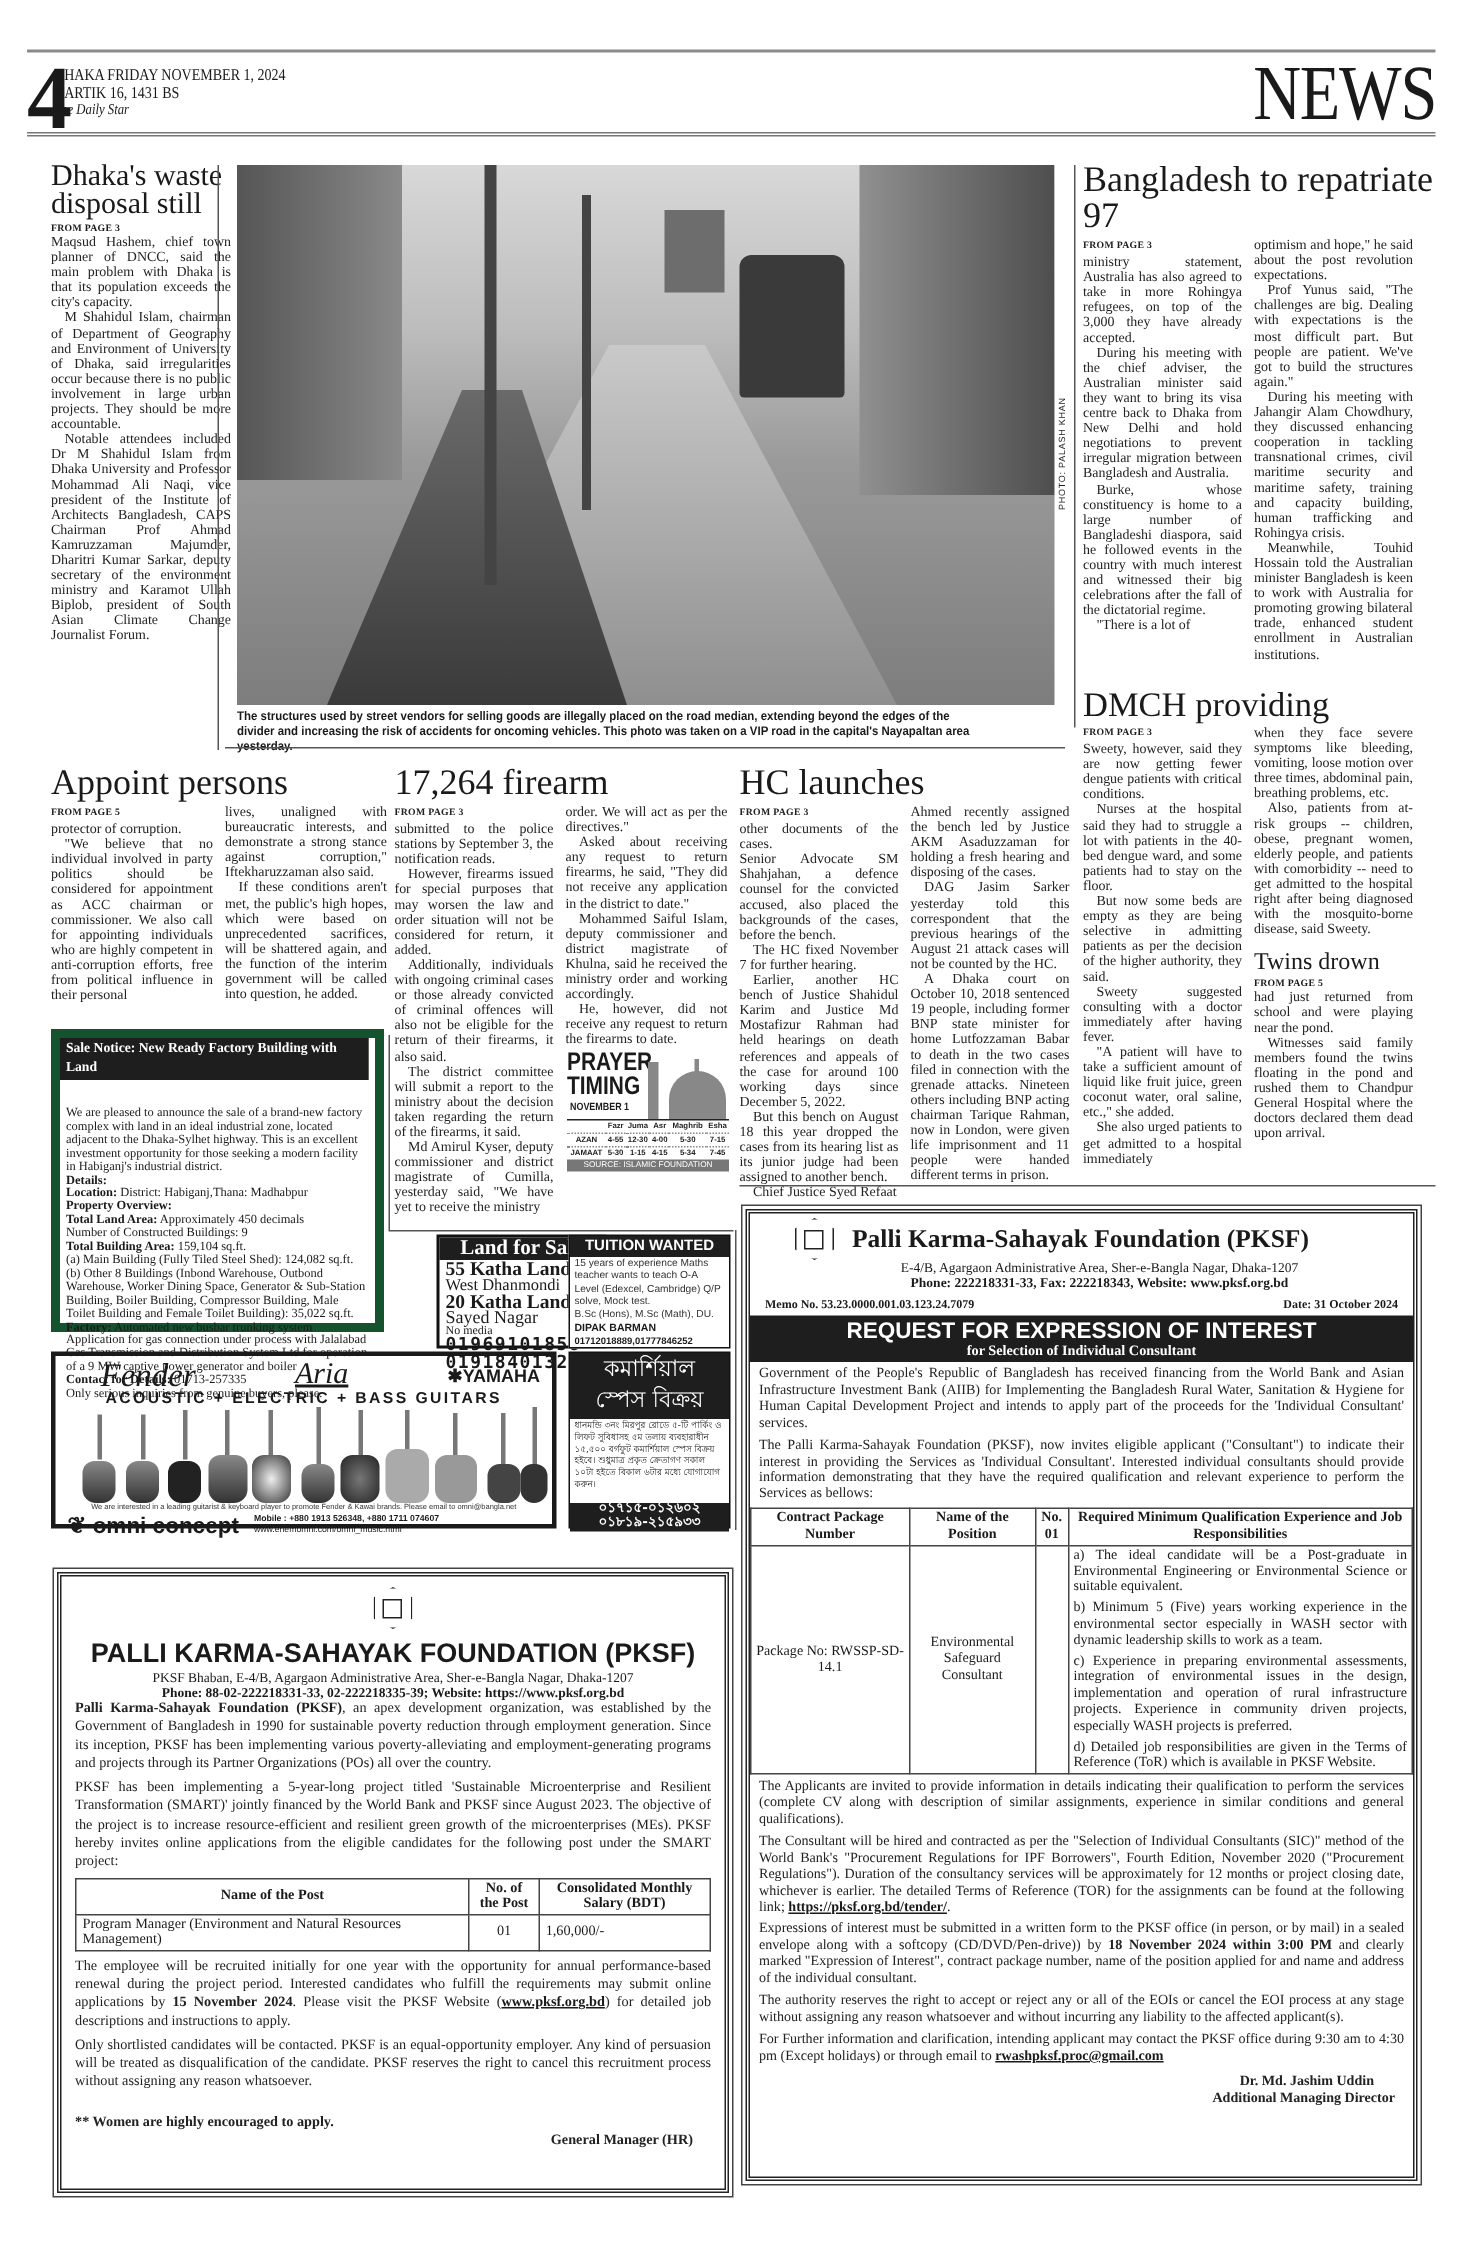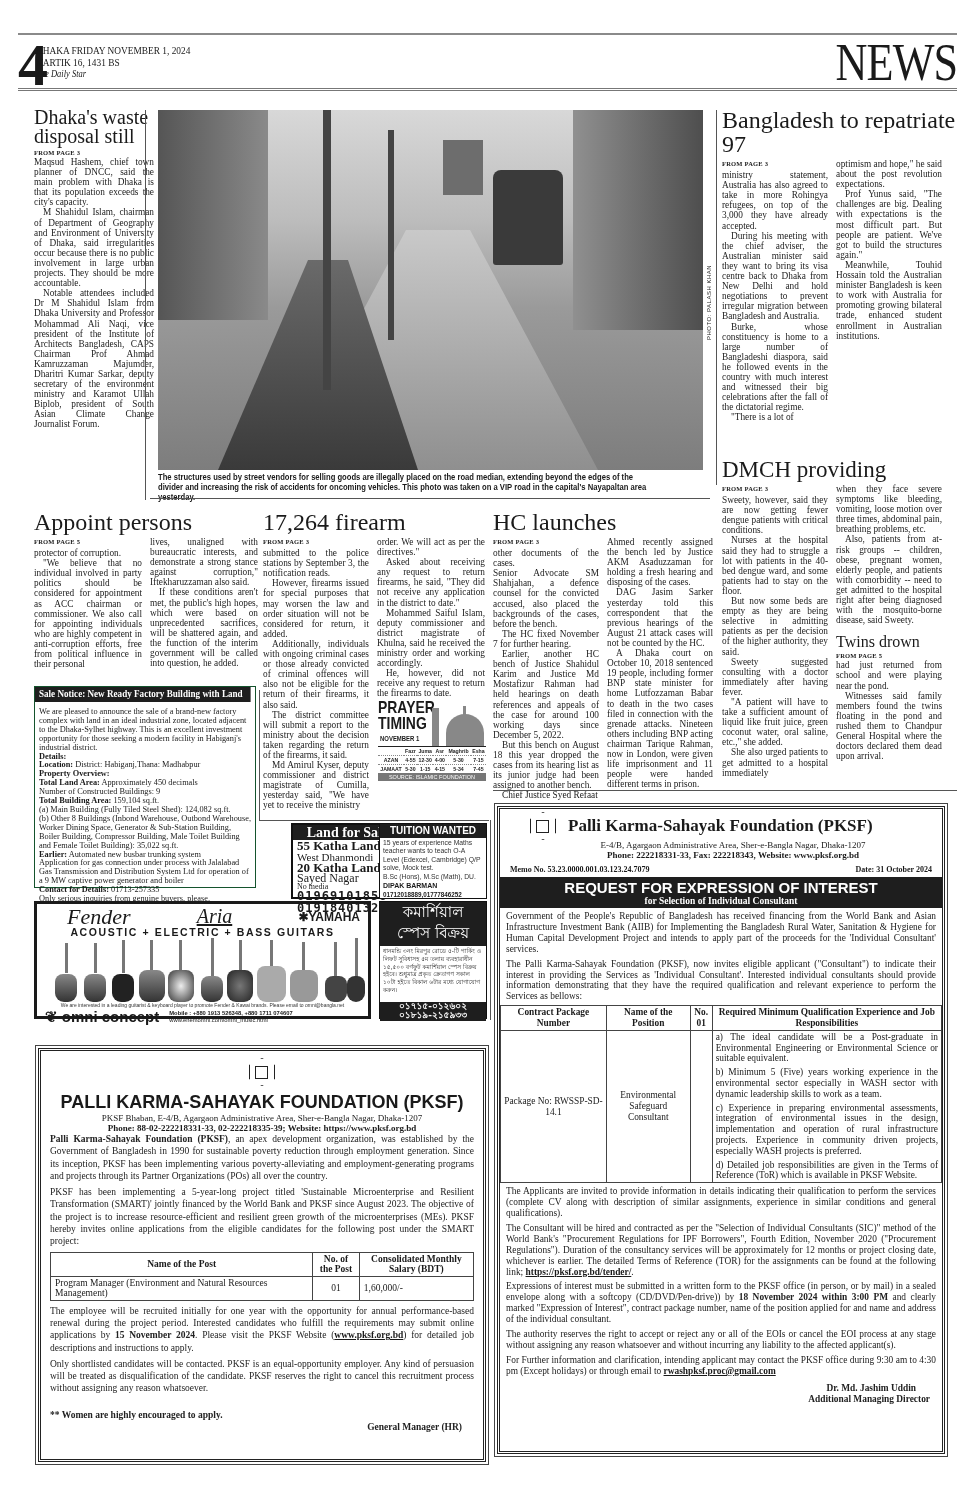--- a/index.html
+++ b/index.html
@@ -21,24 +21,24 @@
 .photo .road{position:absolute;left:120px;top:120px;width:320px;height:240px;background:linear-gradient(180deg,#c9c9c9,#8f8f8f);clip-path:polygon(40% 0,60% 0,100% 100%,0 100%)}
 .photo .median{position:absolute;left:60px;top:150px;width:200px;height:210px;background:linear-gradient(180deg,#6a6a6a,#3a3a3a);clip-path:polygon(45% 0,65% 0,100% 100%,0 100%)}
 .photo .tree{position:absolute;width:8px;background:#444}
 .photo .bldgL{position:absolute;left:0;top:0;width:110px;height:210px;background:linear-gradient(90deg,#555,#8a8a8a)}
 .photo .bldgR{position:absolute;right:0;top:0;width:130px;height:220px;background:linear-gradient(270deg,#4e4e4e,#909090)}
 .photo .cng{position:absolute;left:335px;top:60px;width:70px;height:95px;background:#3a3a3a;border-radius:8px 8px 3px 3px}
 .photo .truck{position:absolute;left:285px;top:30px;width:40px;height:55px;background:#6d6d6d}
 .credit{left:706px;top:340px;font-size:6px;font-family:"Liberation Sans",sans-serif;transform:rotate(-90deg);transform-origin:left top;letter-spacing:.5px}
 .caption{left:158px;top:472px;width:545px;font-family:"Liberation Sans",sans-serif;font-weight:bold;font-size:8.3px;line-height:10px;transform:scaleX(.92);transform-origin:left}
 .cap-rule{left:150px;top:498px;width:560px;height:1px;background:#555}
-.adbox{border:1px solid #14532d;background:#fff}
+.adbox{border:6px solid #14532d;background:#fff}
 .darkbar{background:#1e1e1e;color:#fff}
 .sale .hdr{font-weight:bold;font-size:11px;padding:1px 4px;line-height:13px}
-.sale .txt{font-size:9.3px;line-height:10px;padding:6px 4px}
+.sale .txt{font-size:9.3px;line-height:10px;padding:18px 4px}
 .sale b{font-weight:bold}
 .land .hdr{font-family:"Liberation Serif",serif;font-weight:bold;font-size:14px;text-align:center;line-height:15px}
 .land .ln{font-family:"Liberation Serif",serif;font-weight:bold;font-size:13px;line-height:11.5px;padding-left:4px}
 .land .sm{font-family:"Liberation Serif",serif;font-size:11px;line-height:10px;padding-left:4px}
 .land .ph{font-family:"DejaVu Sans Mono",monospace;font-weight:bold;font-size:12px;line-height:12px;padding-left:4px;letter-spacing:1px}
 .tuition .hdr{font-family:"Liberation Sans",sans-serif;font-weight:bold;font-size:12px;text-align:center;line-height:14px}
 .tuition .txt{font-family:"Liberation Sans",sans-serif;font-size:6.8px;line-height:8.3px;padding:1px 3px;color:#333}
 .tuition .nm{font-family:"Liberation Sans",sans-serif;font-weight:bold;font-size:7px;padding:0 3px;line-height:8.5px}
 .guitar{border:3px solid #1a1a1a}
 .brand{font-family:"Liberation Serif",serif;font-style:italic;font-size:22px}
@@ -107,20 +107,21 @@
     <div class="body" style="width:106px">
       <div class="from">FROM PAGE 3</div>
       <p class="noi">ministry statement, Australia has also agreed to take in more Rohingya refugees, on top of the 3,000 they have already accepted.</p>
       <p>During his meeting with the chief adviser, the Australian minister said they want to bring its visa centre back to Dhaka from New Delhi and hold negotiations to prevent irregular migration between Bangladesh and Australia.</p>
       <p>Burke, whose constituency is home to a large number of Bangladeshi diaspora, said he followed events in the country with much interest and witnessed their big celebrations after the fall of the dictatorial regime.</p>
       <p>"There is a lot of</p>
     </div>
     <div class="body" style="width:106px">
       <p class="noi">optimism and hope," he said about the post revolution expectations.</p>
       <p>Prof Yunus said, "The challenges are big. Dealing with expectations is the most difficult part. But people are patient. We've got to build the structures again."</p>
+      <p>During his meeting with Jahangir Alam Chowdhury, they discussed enhancing cooperation in tackling transnational crimes, civil maritime security and maritime safety, training and capacity building, human trafficking and Rohingya crisis.</p>
       <p>Meanwhile, Touhid Hossain told the Australian minister Bangladesh is keen to work with Australia for promoting growing bilateral trade, enhanced student enrollment in Australian institutions.</p>
     </div>
   </div>
 </div>
 
 <div class="abs" style="left:722px;top:458px;width:235px">
   <div class="head" style="font-size:23px;line-height:24px;margin-bottom:2px">DMCH providing</div>
   <div style="display:flex;gap:8px">
     <div class="body" style="width:106px">
       <div class="from">FROM PAGE 3</div>
@@ -253,21 +254,21 @@
   <div class="txt" style="font-size:8.3px;line-height:8.9px">
     <div>We are pleased to announce the sale of a brand-new factory complex with land in an ideal industrial zone, located adjacent to the Dhaka-Sylhet highway. This is an excellent investment opportunity for those seeking a modern facility in Habiganj's industrial district.</div>
     <div><b>Details:</b></div>
     <div><b>Location:</b> <span>District: Habiganj,Thana: Madhabpur</span></div>
     <div><b>Property Overview:</b></div>
     <div><b>Total Land Area:</b> <span>Approximately 450 decimals</span></div>
     <div>Number of Constructed Buildings: 9</div>
     <div><b>Total Building Area:</b> <span>159,104 sq.ft.</span></div>
     <div>(a) Main Building (Fully Tiled Steel Shed): 124,082 sq.ft.</div>
     <div>(b) Other 8 Buildings (Inbond Warehouse, Outbond Warehouse, Worker Dining Space, Generator &amp; Sub-Station Building, Boiler Building, Compressor Building, Male Toilet Building and Female Toilet Building): 35,022 sq.ft.</div>
-    <div><b>Earlier:</b> <span>Automated new busbar trunking system</span></div>
+    <div><b>Factory:</b> <span>Automated new busbar trunking system</span></div>
     <div>Application for gas connection under process with Jalalabad Gas Transmission and Distribution System Ltd for operation of a 9 MW captive power generator and boiler</div>
     <div><b>Contact for Details:</b> <span>01713-257335</span></div>
     <div>Only serious inquiries from genuine buyers, please.</div>
   </div>
 </div>
 <div class="abs" style="left:259px;top:690px;width:1px;height:130px;background:#555"></div>
 <div class="abs" style="left:259px;top:820px;width:230px;height:1px;background:#555"></div>
 
 <div class="abs adbox land" style="left:291px;top:823px;width:113px;height:76px;border:2px solid #111">
   <div class="hdr darkbar">Land for Sale</div>

